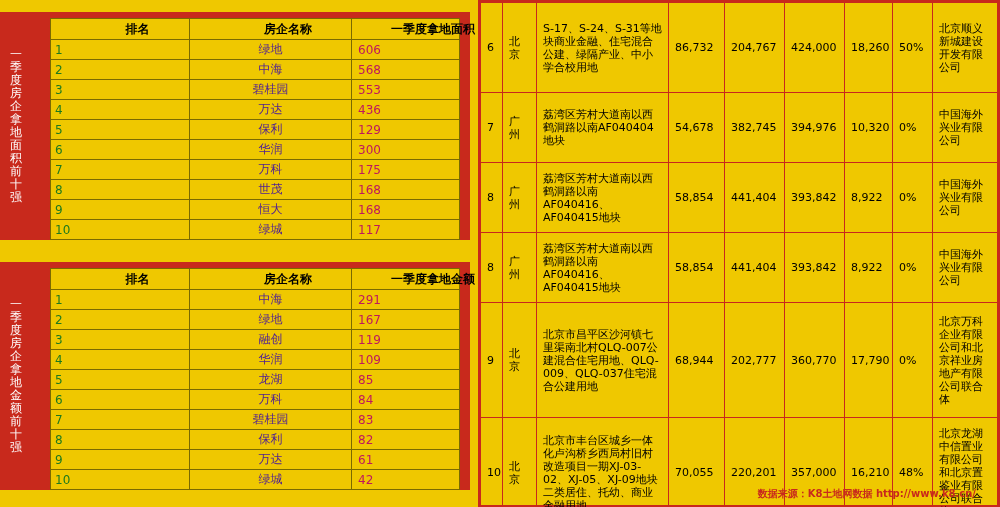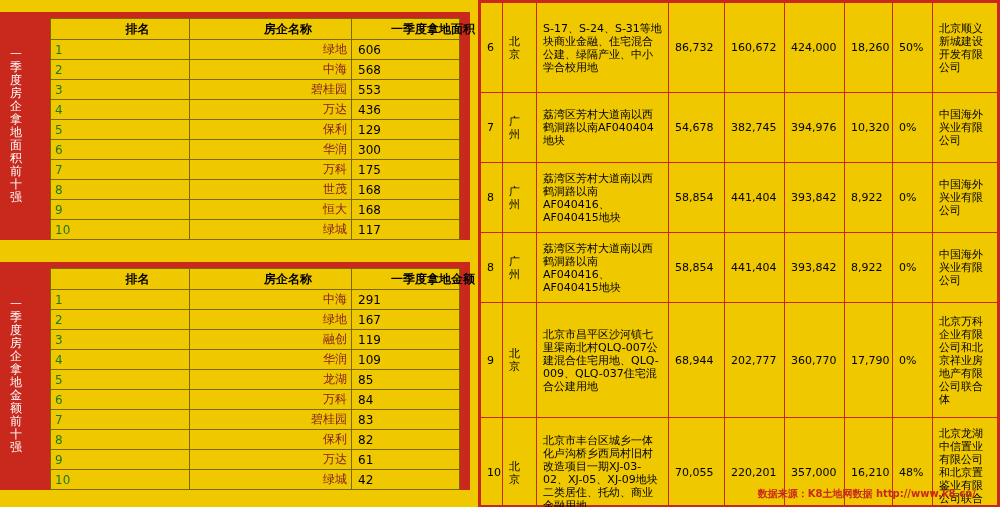--- a/index.html
+++ b/index.html
@@ -51,22 +51,22 @@
     white-space:nowrap;
   }
   table.rank th{
     color:#000000;
     font-weight:bold;
     text-align:center;
     height:20px;
     padding-left:39px;
   }
   table.rank td.num{text-align:left;color:#1d7a1d;}
-  table.rank td.name{text-align:right;color:#7f1d1d;}
-  table.rank td.val{text-align:left;color:#000000;padding-left:6px;}
+  table.rank td.name{text-align:center;color:#4c1d95;}
+  table.rank td.val{text-align:left;color:#be185d;padding-left:6px;}
 
   
   .right-panel{
     position:absolute;left:478px;top:0;width:522px;height:507px;
     background:#EFC800;
     border:2px solid #C8291C;
     box-sizing:border-box;
   }
   table.deals{
     border-collapse:collapse;
@@ -273,21 +273,21 @@
       <col class="c-n4">
         <col class="c-n5">
         <col class="c-comp">
     </colgroup>
     <tbody id="deals-body">
         <tr style="height: 90px;">
           <td>6</td>
           <td>北京</td>
           <td>S-17、S-24、S-31等地块商业金融、住宅混合公建、绿隔产业、中小学合校用地</td>
           <td>86,732</td>
-          <td>160,672</td>
+          <td>204,767</td>
           <td>424,000</td>
           <td>18,260</td>
           <td>50%</td>
           <td>北京顺义新城建设开发有限公司</td>
         </tr>
         <tr style="height: 70px;">
           <td>7</td>
           <td>广州</td>
           <td>荔湾区芳村大道南以西鹤洞路以南AF040404地块</td>
           <td>54,678</td>

